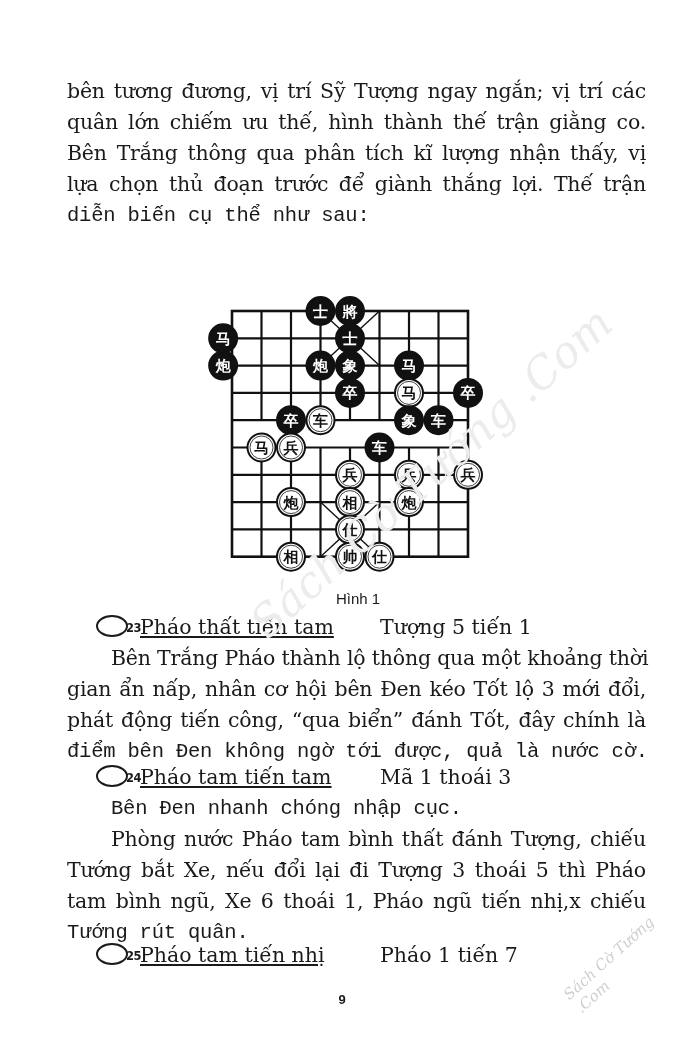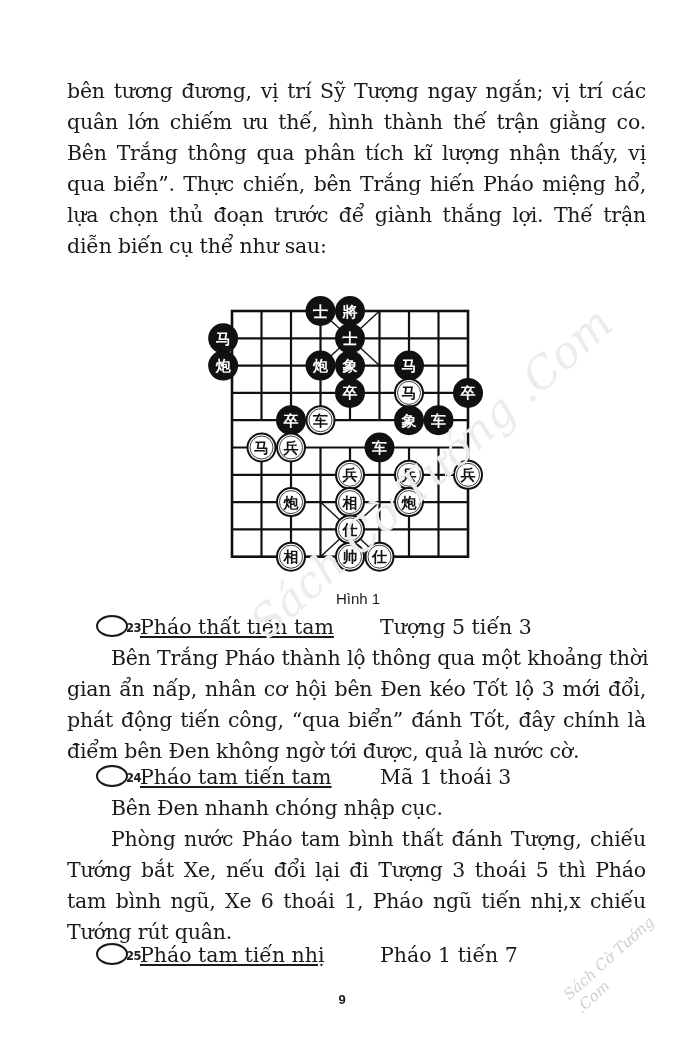--- a/index.html
+++ b/index.html
@@ -1,40 +1,39 @@
 <!DOCTYPE html>
 <html><head>
 <meta charset="utf-8">
 <style>
   html, body { margin: 0; padding: 0; background: #ffffff; }
   body { width: 700px; height: 1050px; position: relative; overflow: hidden; font-family: "DejaVu Serif", "Liberation Serif", serif; color: #1a1a1a; }
   .page { position: absolute; inset: 0; }
   .para { position: absolute; left: 52px; width: 594px; font-size: 20.5px; line-height: 31px; text-align: justify; letter-spacing: -0.2px; }
   .para .line { display: block; white-space: nowrap; text-align-last: justify; text-align: justify; margin-left: 15px; }
-  .para .line.last { text-align-last: left; }
+  .para .line.last { text-align-last: left; font-family: Liberation Mono, monospace; }
   .indent { padding-left: 44px; }
   .move { position: absolute; left: 96px; font-size: 20.5px; line-height: 31px; white-space: nowrap; }
   .move .num { display: inline-block; width: 22px; height: 22px; border: 2px solid #1a1a1a; border-radius: 50%; font-family: "DejaVu Sans", sans-serif; font-size: 11.5px; font-weight: bold; text-align: center; line-height: 22px; vertical-align: 2px; margin-right: 12px; box-sizing: border-box; letter-spacing: -0.5px; padding-left: 28px; }
   .move .red { display: inline-block; width: 240px; text-decoration: underline; }
   .caption { position: absolute; left: 8px; width: 700px; top: 590px; text-align: center; font-family: "Liberation Sans", sans-serif; font-size: 15px; }
   .board { position: absolute; left: 0; top: 0; width: 700px; height: 600px; }
   .pagenum { position: absolute; left: 318px; top: 980px; width: 48px; height: 48px; }
   .pagenum span { position: absolute; left: 0; top: 12px; width: 48px; text-align: center; font-family: "Liberation Sans", sans-serif; font-weight: bold; font-size: 13px; }
   .wm { position: absolute; font-family: "DejaVu Serif", serif; font-style: italic; color: #cfcfcf; pointer-events: none; }
 </style>
 </head>
 <body>
 
 <div class="page">
 
   <div class="para" style="top:76px;">
     <span class="line">bên tương đương, vị trí Sỹ Tượng ngay ngắn; vị trí các</span>
     <span class="line">quân lớn chiếm ưu thế, hình thành thế trận giằng co.</span>
     <span class="line">Bên Trắng thông qua phân tích kĩ lượng nhận thấy, vị</span>
-    <span class="line">qua biển”. Thực chiến, bên Trắng hiến Pháo miệng hổ,</span>
     <span class="line">lựa chọn thủ đoạn trước để giành thắng lợi. Thế trận</span>
     <span class="line last">diễn biến cụ thể như sau:</span>
   </div>
 
   <svg class="board" id="board" viewBox="0 0 700 600" width="700" height="600">
       <g stroke="#111" stroke-width="2.2" fill="none">
         <rect x="232" y="311" width="236" height="245.70000000000005" stroke-width="2.6"></rect>
         <line x1="232" y1="338.3" x2="468" y2="338.3"></line>
         <line x1="232" y1="365.6" x2="468" y2="365.6"></line>
         <line x1="232" y1="392.9" x2="468" y2="392.9"></line>
@@ -186,21 +185,21 @@
       <g>
         <circle cx="379.5" cy="556.7" r="14" fill="#fff" stroke="#111" stroke-width="2"></circle>
         <circle cx="379.5" cy="556.7" r="11.5" fill="none" stroke="#111" stroke-width="0.8"></circle>
         <text x="379.5" y="562.2" text-anchor="middle" font-size="15" font-weight="bold" fill="#111" font-family="&quot;DejaVu Sans&quot;, sans-serif">仕</text>
       </g>
     </svg>
 
   <div class="caption">Hình 1</div>
 
   <div class="move" style="top:612px;">
-    <span class="num">23</span><span class="red">Pháo thất tiến tam</span><span>Tượng 5 tiến 3</span>
+    <span class="num">23</span><span class="red">Pháo thất tiến tam</span><span>Tượng 5 tiến 1</span>
   </div>
 
   <div class="para" style="top:643px;">
     <span class="line indent">Bên Trắng Pháo thành lộ thông qua một khoảng thời</span>
     <span class="line">gian ẩn nấp, nhân cơ hội bên Đen kéo Tốt lộ 3 mới đổi,</span>
     <span class="line">phát động tiến công, “qua biển” đánh Tốt, đây chính là</span>
     <span class="line last">điểm bên Đen không ngờ tới được, quả là nước cờ.</span>
   </div>
 
   <div class="move" style="top:762px;">

